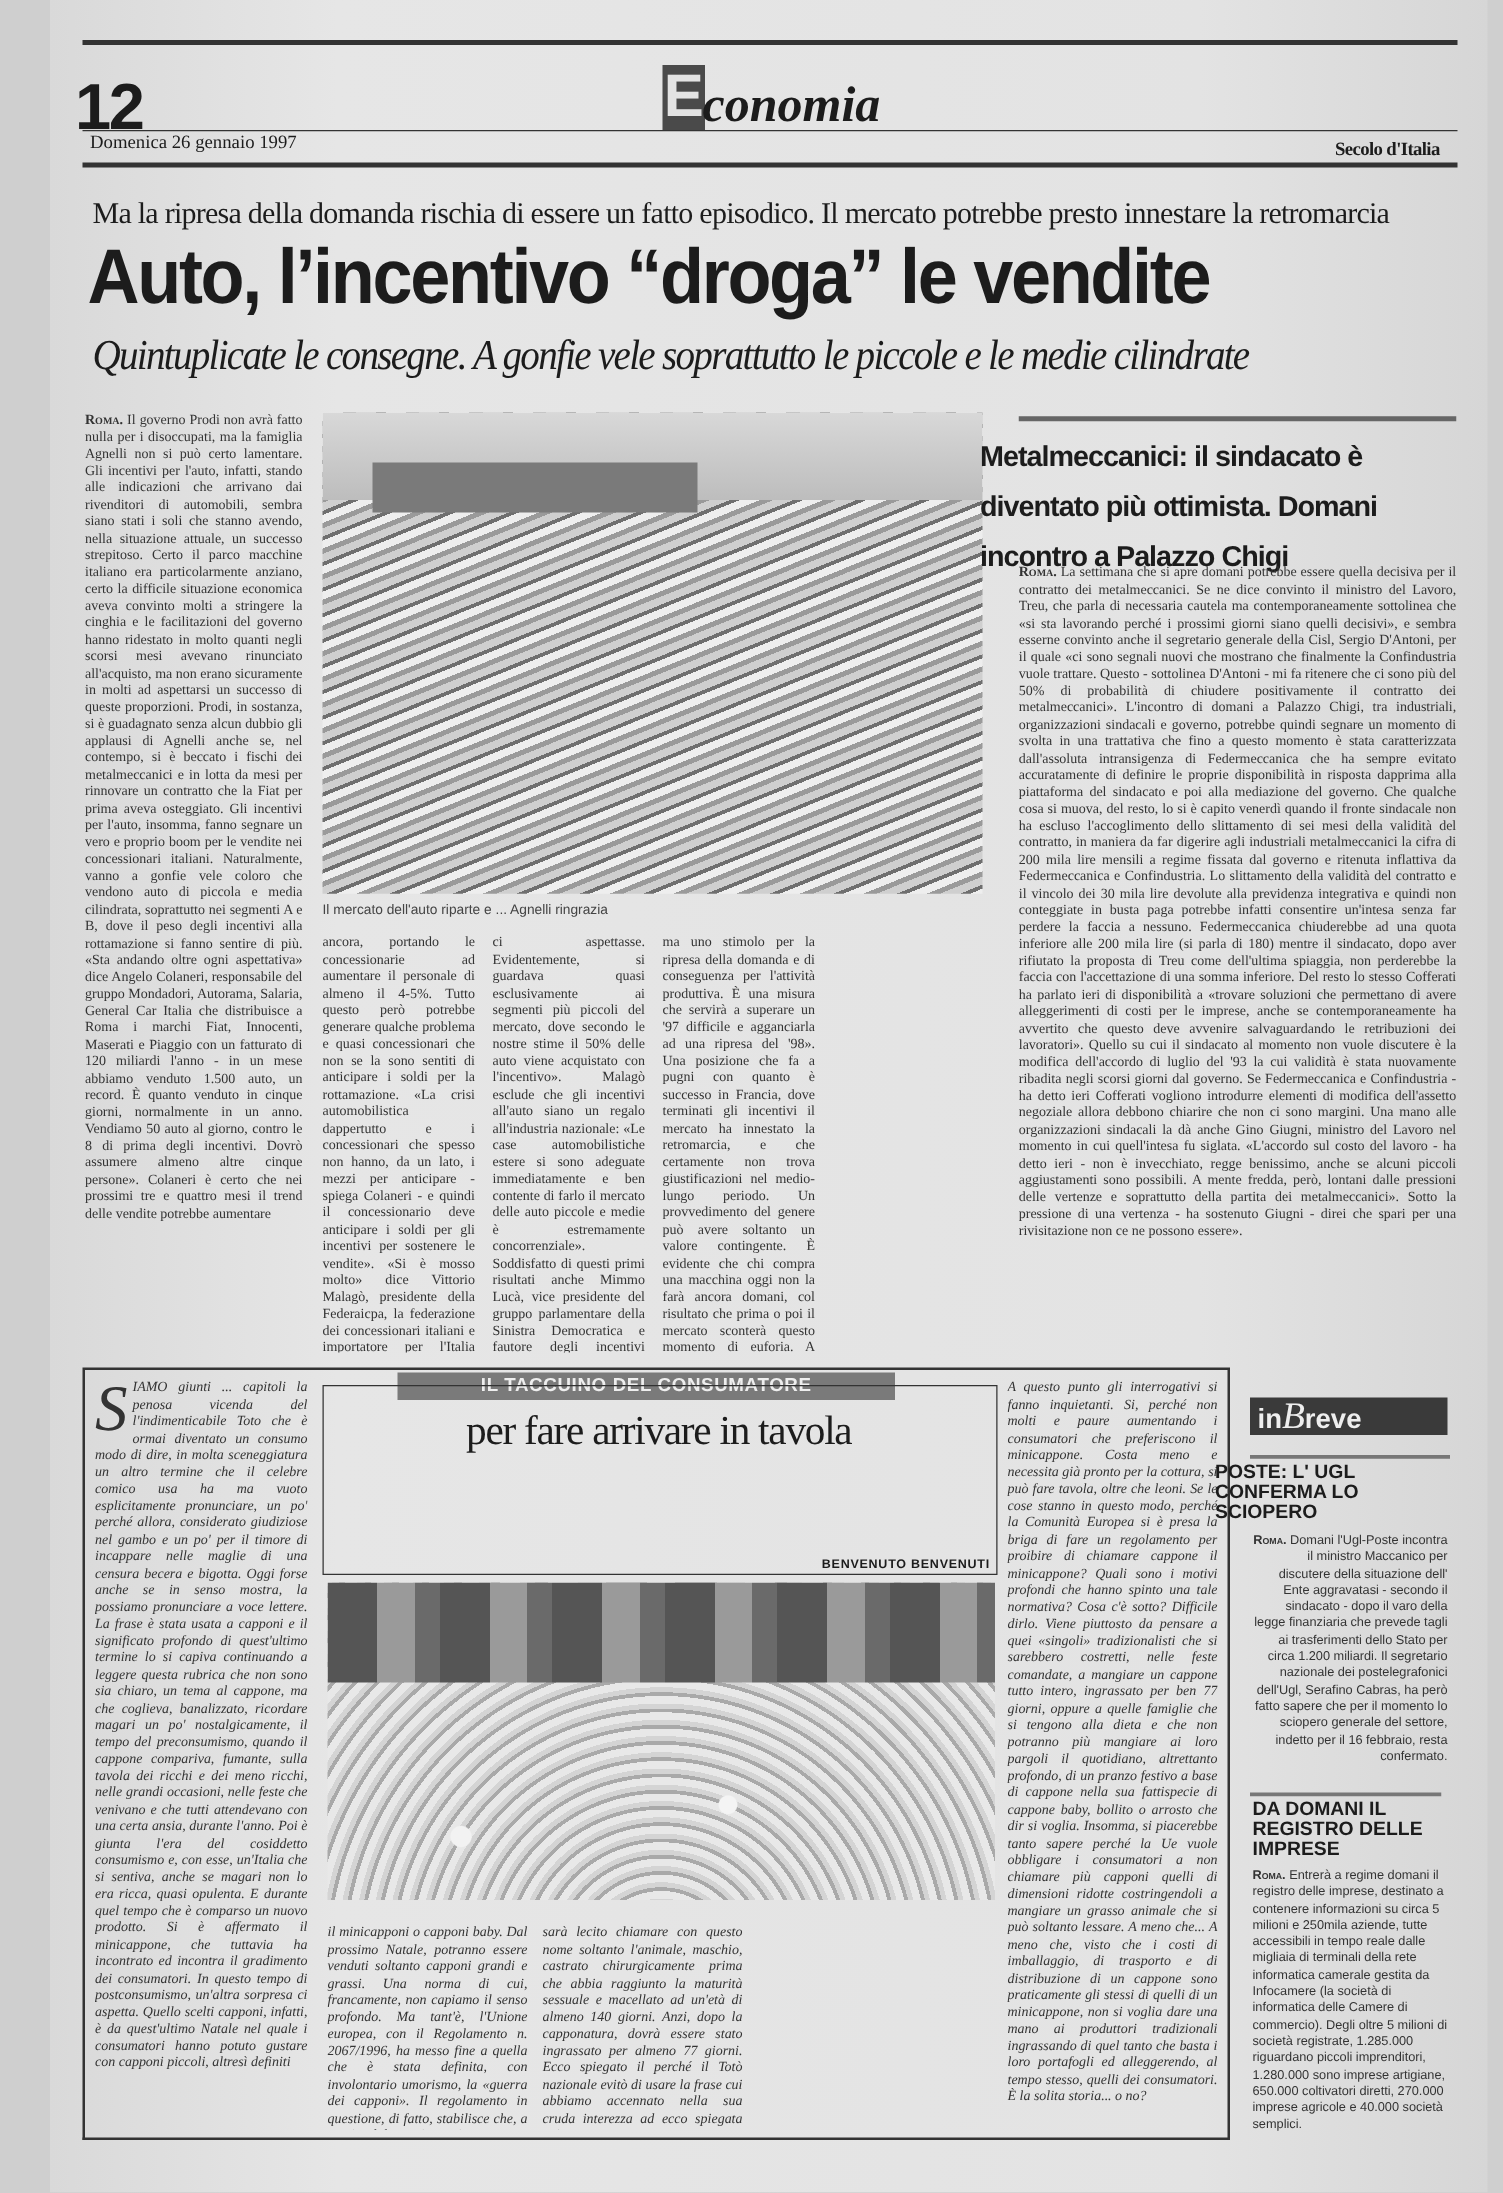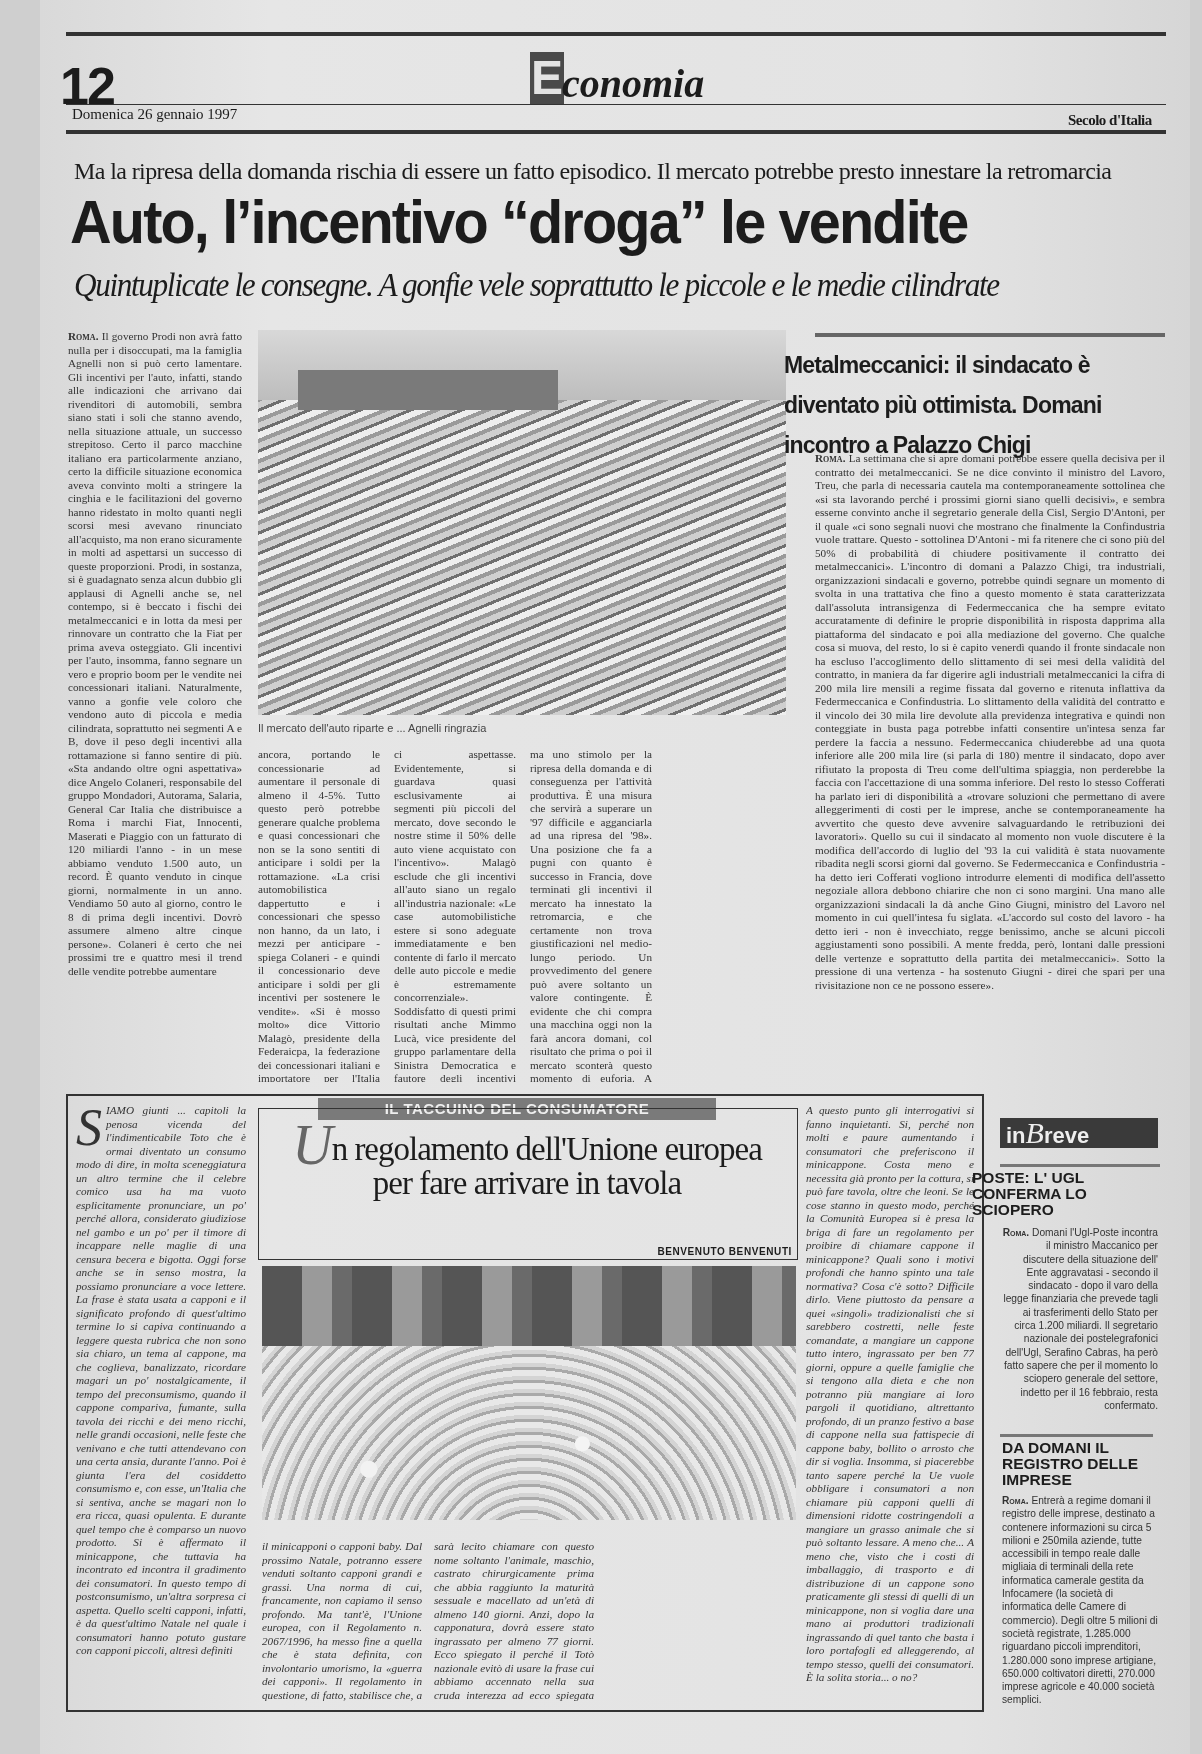--- a/index.html
+++ b/index.html
@@ -83,21 +83,20 @@
 <div class="col" style="left:815px;top:452px;width:350px;height:630px;">
   <span class="city">Roma.</span>
   <span>La settimana che si apre domani potrebbe essere quella decisiva per il contratto dei metalmeccanici. Se ne dice convinto il ministro del Lavoro, Treu, che parla di necessaria cautela ma contemporaneamente sottolinea che «si sta lavorando perché i prossimi giorni siano quelli decisivi», e sembra esserne convinto anche il segretario generale della Cisl, Sergio D'Antoni, per il quale «ci sono segnali nuovi che mostrano che finalmente la Confindustria vuole trattare. Questo - sottolinea D'Antoni - mi fa ritenere che ci sono più del 50% di probabilità di chiudere positivamente il contratto dei metalmeccanici». L'incontro di domani a Palazzo Chigi, tra industriali, organizzazioni sindacali e governo, potrebbe quindi segnare un momento di svolta in una trattativa che fino a questo momento è stata caratterizzata dall'assoluta intransigenza di Federmeccanica che ha sempre evitato accuratamente di definire le proprie disponibilità in risposta dapprima alla piattaforma del sindacato e poi alla mediazione del governo. Che qualche cosa si muova, del resto, lo si è capito venerdì quando il fronte sindacale non ha escluso l'accoglimento dello slittamento di sei mesi della validità del contratto, in maniera da far digerire agli industriali metalmeccanici la cifra di 200 mila lire mensili a regime fissata dal governo e ritenuta inflattiva da Federmeccanica e Confindustria. Lo slittamento della validità del contratto e il vincolo dei 30 mila lire devolute alla previdenza integrativa e quindi non conteggiate in busta paga potrebbe infatti consentire un'intesa senza far perdere la faccia a nessuno. Federmeccanica chiuderebbe ad una quota inferiore alle 200 mila lire (si parla di 180) mentre il sindacato, dopo aver rifiutato la proposta di Treu come dell'ultima spiaggia, non perderebbe la faccia con l'accettazione di una somma inferiore. Del resto lo stesso Cofferati ha parlato ieri di disponibilità a «trovare soluzioni che permettano di avere alleggerimenti di costi per le imprese, anche se contemporaneamente ha avvertito che questo deve avvenire salvaguardando le retribuzioni dei lavoratori». Quello su cui il sindacato al momento non vuole discutere è la modifica dell'accordo di luglio del '93 la cui validità è stata nuovamente ribadita negli scorsi giorni dal governo. Se Federmeccanica e Confindustria - ha detto ieri Cofferati vogliono introdurre elementi di modifica dell'assetto negoziale allora debbono chiarire che non ci sono margini. Una mano alle organizzazioni sindacali la dà anche Gino Giugni, ministro del Lavoro nel momento in cui quell'intesa fu siglata. «L'accordo sul costo del lavoro - ha detto ieri - non è invecchiato, regge benissimo, anche se alcuni piccoli aggiustamenti sono possibili. A mente fredda, però, lontani dalle pressioni delle vertenze e soprattutto della partita dei metalmeccanici». Sotto la pressione di una vertenza - ha sostenuto Giugni - direi che spari per una rivisitazione non ce ne possono essere».</span>
 </div>
 
 <div class="rule" style="left:66px;top:1094px;width:918px;height:2px;"></div>
 <div class="box" style="left:66px;top:1096px;width:914px;height:614px;border-top:none;"></div>
 <div class="abs tacc">IL TACCUINO DEL CONSUMATORE</div>
 <div class="box" style="left:258px;top:1108px;width:538px;height:150px;border-width:1px;"></div>
 <div class="abs capponi-title">
-  <div><span class="dropU">U</span><span>n regolamento dell'Unione europea</span></div>
   <div>per fare arrivare in tavola</div>
 </div>
 <div class="abs byline">BENVENUTO BENVENUTI</div>
 
 <div class="col ital" style="left:76px;top:1104px;width:170px;height:598px;">
   <span class="dropS">S</span>
   <span>IAMO giunti ... capitoli la penosa vicenda del l'indimenticabile Toto che è ormai diventato un consumo modo di dire, in molta sceneggiatura un altro termine che il celebre comico usa ha ma vuoto esplicitamente pronunciare, un po' perché allora, considerato giudiziose nel gambo e un po' per il timore di incappare nelle maglie di una censura becera e bigotta. Oggi forse anche se in senso mostra, la possiamo pronunciare a voce lettere. La frase è stata usata a capponi e il significato profondo di quest'ultimo termine lo si capiva continuando a leggere questa rubrica che non sono sia chiaro, un tema al cappone, ma che coglieva, banalizzato, ricordare magari un po' nostalgicamente, il tempo del preconsumismo, quando il cappone compariva, fumante, sulla tavola dei ricchi e dei meno ricchi, nelle grandi occasioni, nelle feste che venivano e che tutti attendevano con una certa ansia, durante l'anno. Poi è giunta l'era del cosiddetto consumismo e, con esse, un'Italia che si sentiva, anche se magari non lo era ricca, quasi opulenta. E durante quel tempo che è comparso un nuovo prodotto. Si è affermato il minicappone, che tuttavia ha incontrato ed incontra il gradimento dei consumatori. In questo tempo di postconsumismo, un'altra sorpresa ci aspetta. Quello scelti capponi, infatti, è da quest'ultimo Natale nel quale i consumatori hanno potuto gustare con capponi piccoli, altresì definiti</span>
 </div>
 
 <div class="photo photo2">

